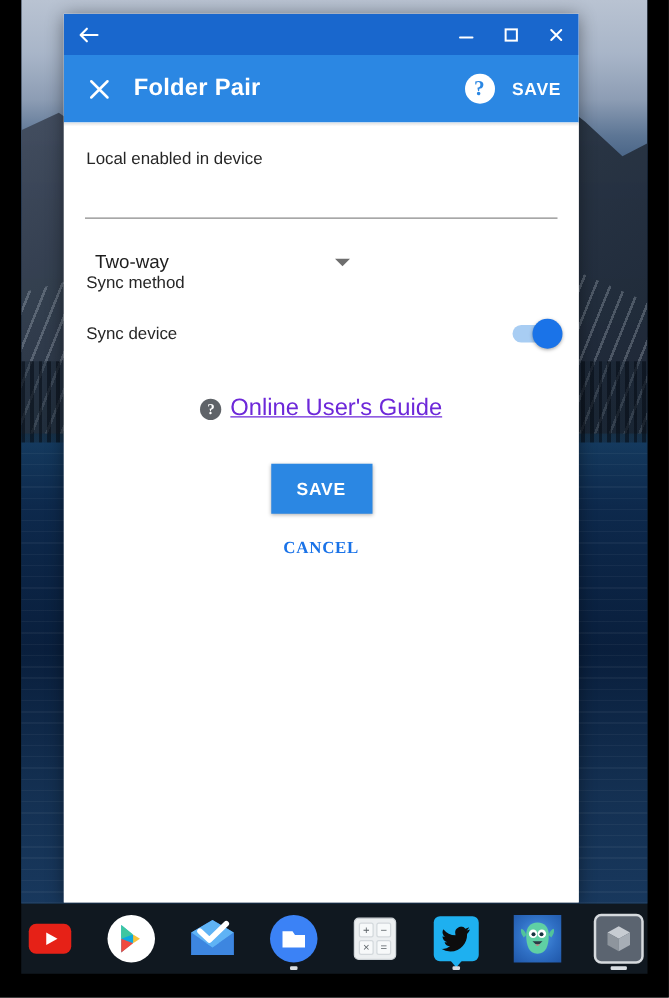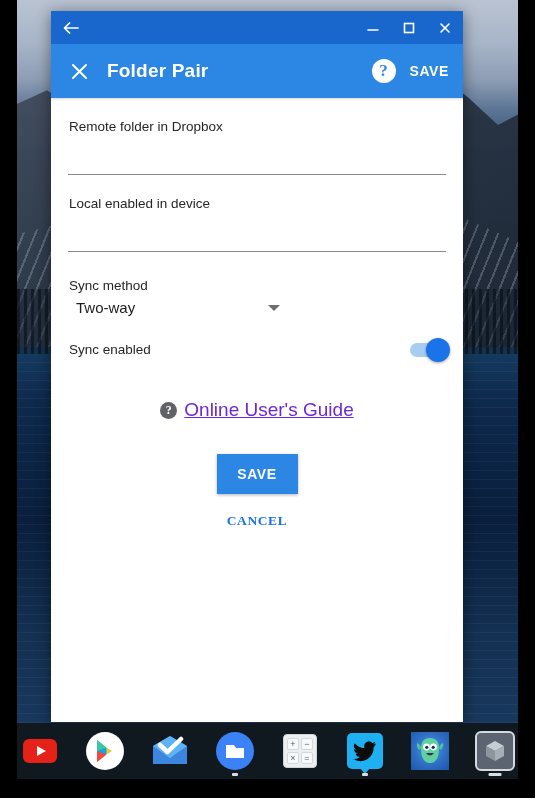--- a/index.html
+++ b/index.html
@@ -467,40 +467,36 @@
           <path d="M4 4 L17 17 M17 4 L4 17" stroke="#ffffff" stroke-width="2" stroke-linecap="round"></path>
         </svg>
       </div>
       <div id="appbar-title">Folder Pair</div>
       <div id="help-icon-appbar">?</div>
       <div id="appbar-save">SAVE</div>
     </div>
 
     <div id="content">
 
-      <div class="field">
-        <div class="field-label">Remote folder in Dropbox</div>
-        <input class="field-input" type="text" placeholder="" style="">
-      </div>
 
       <div class="field">
         <div class="field-label">Local enabled in device</div>
         <input class="field-input" type="text" placeholder="" style="">
       </div>
 
       <div id="sync-method-block">
-        <div id="sync-method-label">Sync method</div>
         <div id="sync-method-row">
           <div id="sync-method-value">Two-way</div>
           <div id="sync-method-caret"></div>
         </div>
+        <div id="sync-method-label">Sync method</div>
       </div>
 
       <div id="sync-enabled-row">
-        <div id="sync-enabled-label">Sync enabled</div>
+        <div id="sync-enabled-label">Sync device</div>
         <div id="sync-toggle"></div>
       </div>
 
       <div id="guide-row">
         <div id="guide-help-icon">?</div>
         <a id="guide-link" href="#">Online User's Guide</a>
       </div>
 
       <button id="save-button">SAVE</button>
       <button id="cancel-button">CANCEL</button>

